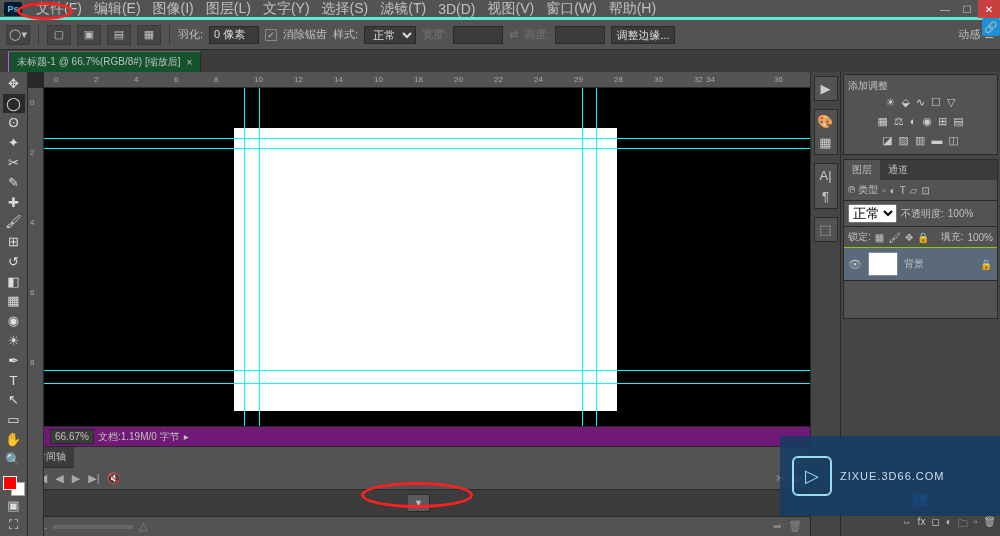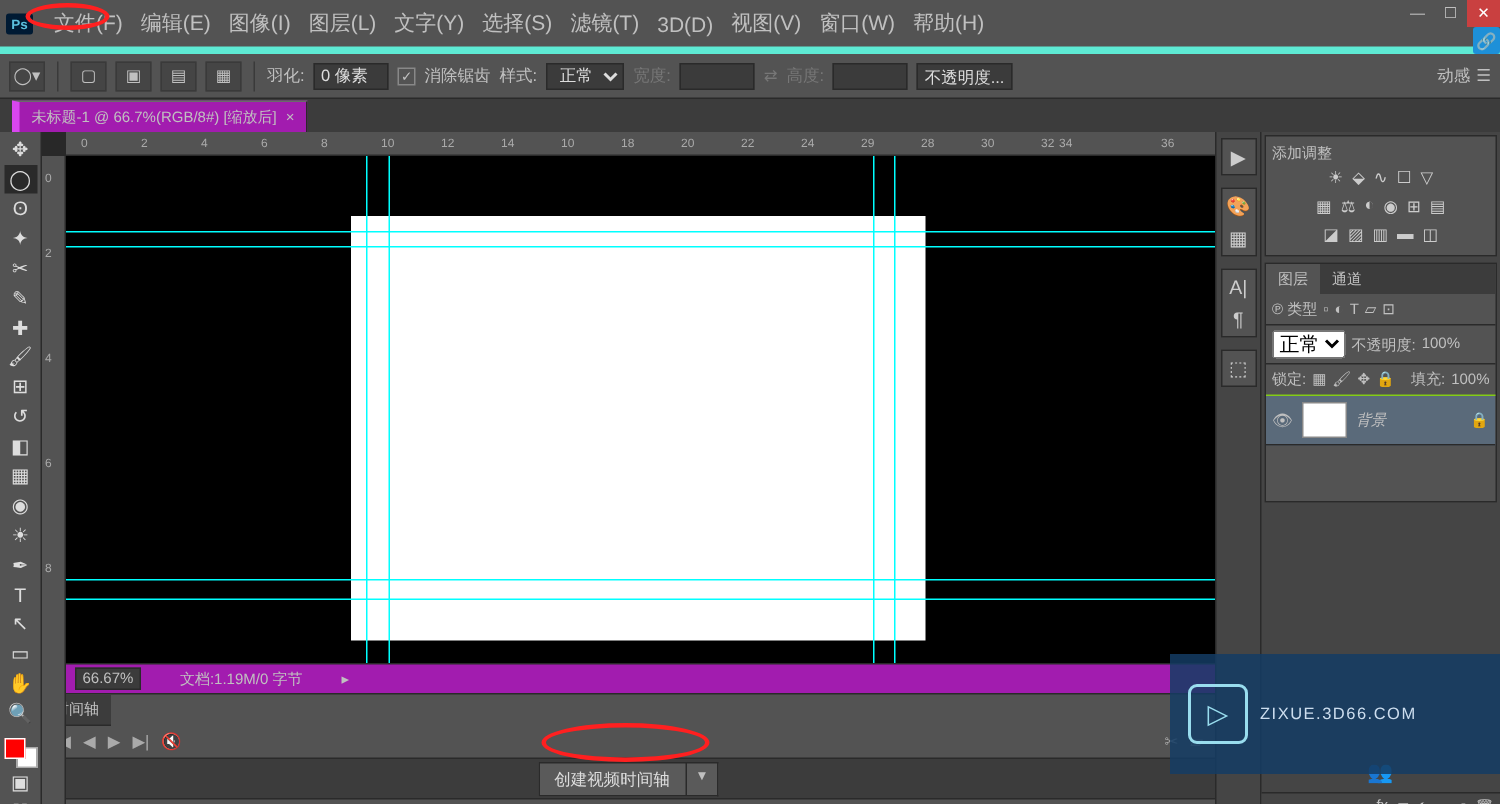--- a/index.html
+++ b/index.html
@@ -1,38 +1,38 @@
 <!DOCTYPE html>
 <html><head>
 <meta charset="utf-8">
 <style>
 * { margin: 0; padding: 0; box-sizing: border-box; font-family: "Microsoft YaHei", sans-serif; }
 body { background: #535353; color: #c0c0c0; font-size: 11px; width: 1000px; height: 536px; overflow: hidden; position: relative; }
 
 
-.menubar { height: 36px; background: #535353; display: flex; align-items: center; padding-left: 4px; border-bottom: 5px solid #5eead4; }
+.menubar { height: 20px; background: #535353; display: flex; align-items: center; padding-left: 4px; border-bottom: 3px solid #5eead4; }
 .ps-logo { width: 18px; height: 14px; background: #001a33; color: #5bc0de; font-weight: bold; font-size: 9px; display: flex; align-items: center; justify-content: center; margin-right: 8px; border-radius: 2px; }
 .menu-item { padding: 2px 6px; cursor: pointer; font-size: 14px; }
 .window-controls { position: absolute; right: 0; top: 0; display: flex; }
 .win-btn { width: 22px; height: 18px; display: flex; align-items: center; justify-content: center; font-size: 10px; cursor: pointer; }
 .win-close { background: #c94040; color: #fff; }
 
 
 .options-bar { height: 30px; background: #535353; display: flex; align-items: center; padding: 0 6px; border-bottom: 1px solid #2a2a2a; font-size: 11px; gap: 6px; }
 .opt-icon { width: 24px; height: 20px; border: 1px solid #3a3a3a; display: flex; align-items: center; justify-content: center; background: #454545; }
 .opt-sep { width: 1px; height: 20px; background: #3a3a3a; margin: 0 2px; }
 .opt-field { background: #3b3b3b; border: 1px solid #2a2a2a; padding: 1px 4px; width: 50px; color: #ddd; height: 18px; font-size: 11px; }
 .opt-select { background: #3b3b3b; border: 1px solid #2a2a2a; padding: 1px 4px; color: #ddd; height: 18px; font-size: 11px; }
 .checkbox { width: 12px; height: 12px; border: 1px solid #888; display: inline-flex; align-items: center; justify-content: center; font-size: 9px; }
 .opt-disabled{ color: #777;}
 .right-opts { margin-left: auto; display: flex; align-items: center; gap: 4px; }
 
 
 .tab-bar { height: 22px; background: #3c3c3c; display: flex; align-items: flex-end; padding-left: 8px; }
-.doc-tab { background: #a21caf; padding: 3px 8px; font-size: 10px; border-top: 1px solid #6a6a6a; border-left: 5px solid #d946ef; border-right: 1px solid #2a2a2a; display: flex; align-items: center; gap: 6px; }
+.doc-tab { background: #14532d; padding: 3px 8px; font-size: 10px; border-top: 1px solid #6a6a6a; border-left: 1px solid #d946ef; border-right: 1px solid #2a2a2a; display: flex; align-items: center; gap: 6px; }
 .tab-close { font-size: 10px; cursor: pointer; }
 
 
 .workspace { display: flex; height: calc(536px - 20px - 30px - 22px); }
 
 
 .tool-panel { width: 28px; background: #535353; border-right: 1px solid #2a2a2a; display: flex; flex-direction: column; align-items: center; padding-top: 2px; }
 .tool-btn { width: 22px; height: 20px; display: flex; align-items: center; justify-content: center; font-size: 13px; cursor: pointer; margin-bottom: 1px; color: #ddd; }
 .tool-btn.active { background: #2a2a2a; }
 .color-swatches { margin-top: 6px; position: relative; width: 22px; height: 22px; }
@@ -45,21 +45,21 @@
 .ruler-h span { position: absolute; }
 .ruler-v { width: 16px; background: #535353; border-right: 1px solid #2a2a2a; position: absolute; left: 0; top: 16px; bottom: 0; }
 .ruler-v span { position: absolute; font-size: 8px; color: #aaa; left: 2px; }
 .canvas-viewport { flex: 1; position: relative; overflow: hidden; margin-left: 16px; }
 .canvas-black { position: absolute; inset: 0; background: #000; }
 .canvas-doc { position: absolute; background: #fff; left: 190px; top: 40px; width: 383px; height: 283px; }
 .guide-h { position: absolute; left: 0; right: 0; height: 1px; background: #00ffff; }
 .guide-v { position: absolute; top: 0; bottom: 0; width: 1px; background: #00ffff; }
 
 
-.status-bar { height: 20px; background: #a21caf; display: flex; align-items: center; padding: 0 6px; font-size: 10px; border-top: 1px solid #2a2a2a; gap: 26px; margin-left: 16px; text-align: center;}
+.status-bar { height: 20px; background: #701a75; display: flex; align-items: center; padding: 0 6px; font-size: 10px; border-top: 1px solid #2a2a2a; gap: 4px; margin-left: 16px; text-align: center;}
 .zoom-box{ background:#3b3b3b; padding:1px 4px; border:1px solid #2a2a2a;}
 
 
 .timeline-panel { height: 90px; background: #535353; border-top: 1px solid #2a2a2a; display:flex; flex-direction: column;}
 .timeline-tab { padding: 3px 8px; background: #3c3c3c; font-size: 10px; width: fit-content; border-bottom: 1px solid #2a2a2a;}
 .timeline-controls{ display:flex; align-items:center; gap:8px; padding:4px 8px; border-bottom:1px solid #2a2a2a;}
 .tl-btn{ font-size:11px; cursor:pointer; color:#aaa;}
 .timeline-body{ flex:1; background:#3c3c3c; display:flex; align-items:center; justify-content:center;}
 .create-timeline-btn{ background:#5a5a5a; border:1px solid #2a2a2a; padding:3px 10px; display:flex; align-items:center; gap:6px; font-size:11px; color:#ddd; cursor:pointer;}
 .dropdown-arrow-btn{ background:#5a5a5a; border:1px solid #2a2a2a; border-left:none; padding:3px 6px; font-size:9px;}
@@ -85,21 +85,21 @@
 .adjust-icon{ font-size:11px; color:#ccc; cursor:pointer;}
 
 .layers-panel .panel-body{ padding:0;}
 .layer-opts{ display:flex; align-items:center; gap:4px; padding:3px 4px; border-bottom:1px solid #2a2a2a; font-size:10px;}
 .layer-blend{ display:flex; align-items:center; gap:4px; padding:3px 4px; border-bottom:1px solid #2a2a2a;}
 .layer-lock{ display:flex; align-items:center; gap:4px; padding:3px 4px; border-bottom:1px solid #84cc16;}
 .layer-list{ height:70px; overflow:auto;}
 .layer-row{ display:flex; align-items:center; gap:6px; padding:4px; background:#5a6a7a; border-bottom:1px solid #2a2a2a;}
 .layer-eye{ font-size:11px;}
 .layer-thumb{ width:30px; height:24px; background:#fff; border:1px solid #888;}
-.layer-name{ flex:1; font-style:italic;}
+.layer-name{ flex:1; }
 .layer-locked{ font-size:10px;}
 .layer-footer{ display:flex; gap:6px; padding:3px 4px; border-top:1px solid #2a2a2a; justify-content:flex-end; background:#454545;}
 
 
 .anno-ellipse { position: absolute; border: 3px solid #ff2020; border-radius: 50%; pointer-events: none; z-index: 100; }
 
 
 .watermark { position: absolute; right: 0; bottom: 20px; width: 220px; height: 80px; background: rgba(20,60,100,0.85); display: flex; align-items: center; gap: 8px; padding: 8px 12px; z-index: 50; }
 .wm-logo { width: 40px; height: 40px; border: 2px solid #9de; border-radius: 6px; display: flex; align-items: center; justify-content: center; font-size: 18px; color: #9de; }
 .wm-text { color: #cde; }
@@ -145,21 +145,21 @@
   <input class="opt-field" value="0 像素" style="">
   <span class="checkbox">✓</span>
   <span>消除锯齿</span>
   <span>样式:</span>
   <select class="opt-select"><option>正常</option></select>
   <span class="opt-disabled">宽度:</span>
   <input class="opt-field opt-disabled" disabled="" style="">
   <span class="opt-disabled">⇄</span>
   <span class="opt-disabled">高度:</span>
   <input class="opt-field opt-disabled" disabled="" style="">
-  <button class="opt-select">不透明度...</button>
+  <button class="opt-select">调整边缘...</button>
   <div class="right-opts">
     <span>动感</span>
     <span>☰</span>
   </div>
 </div>
 
 <div class="tab-bar">
   <div class="doc-tab">
     <span>未标题-1 @ 66.7%(RGB/8#) [缩放后]</span>
     <span class="tab-close">×</span>
@@ -251,21 +251,20 @@
         <span class="tl-btn">◀</span>
         <span class="tl-btn">▶</span>
         <span class="tl-btn">▶|</span>
         <span class="tl-btn">🔇</span>
         <span style="flex:1"></span>
         <span class="tl-btn">✂</span>
         <span class="tl-btn">▱</span>
       </div>
       <div class="timeline-body">
         <div style="display:flex">
-          <div class="create-timeline-btn">创建视频时间轴</div>
           <div class="dropdown-arrow-btn">▼</div>
         </div>
       </div>
       <div class="timeline-footer">
         <span class="tl-foot-icon">—</span>
         <span class="tl-foot-icon" style="width:80px;height:4px;background:#666;display:inline-block"></span>
         <span class="tl-foot-icon">△</span>
         <span style="flex:1"></span>
         <span class="tl-foot-icon">➦</span>
         <span class="tl-foot-icon">🗑</span>

